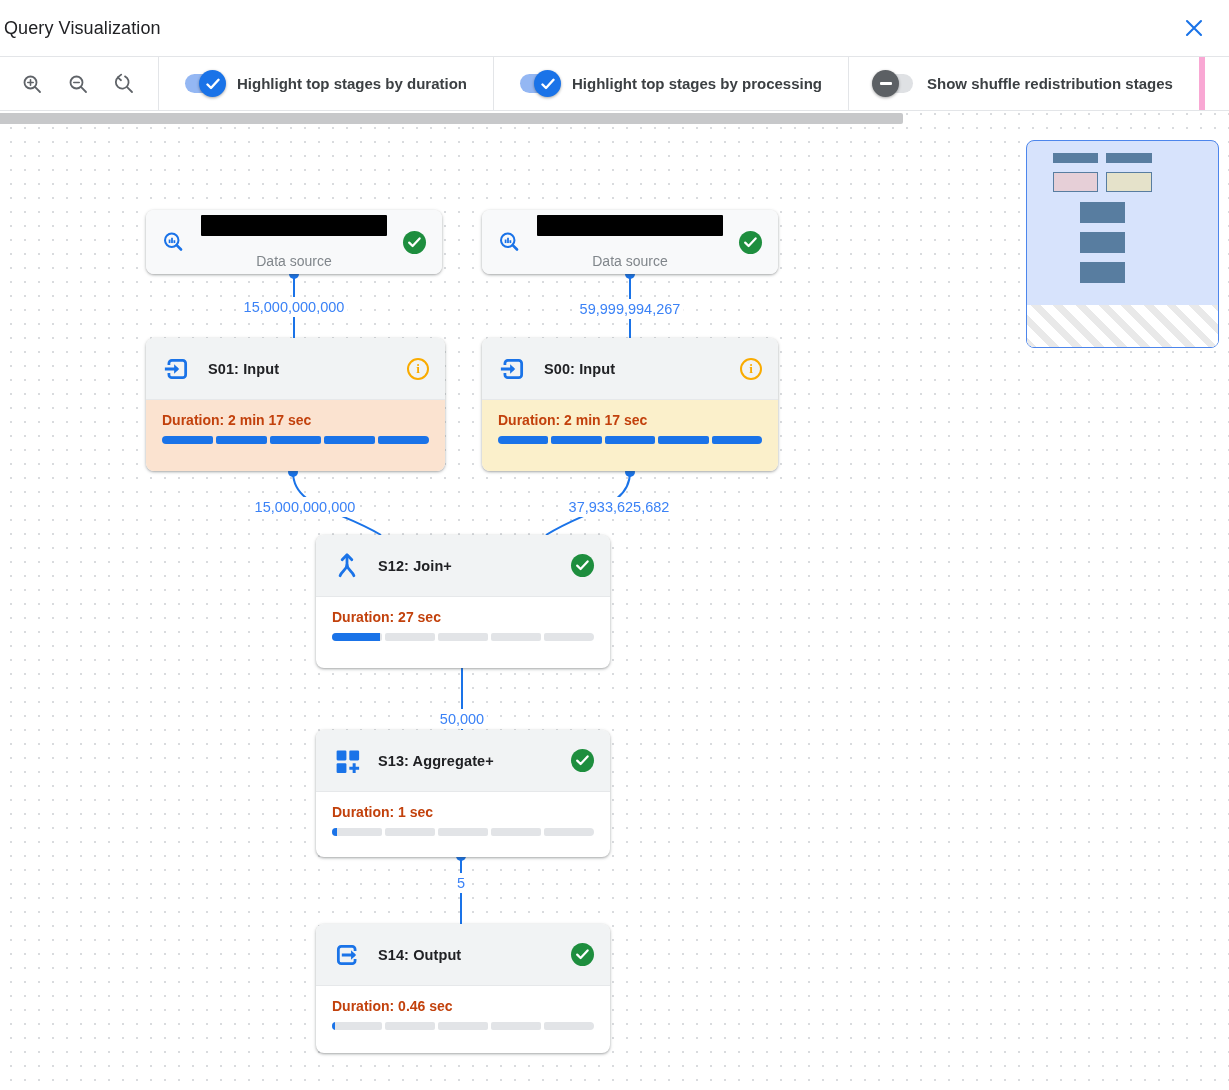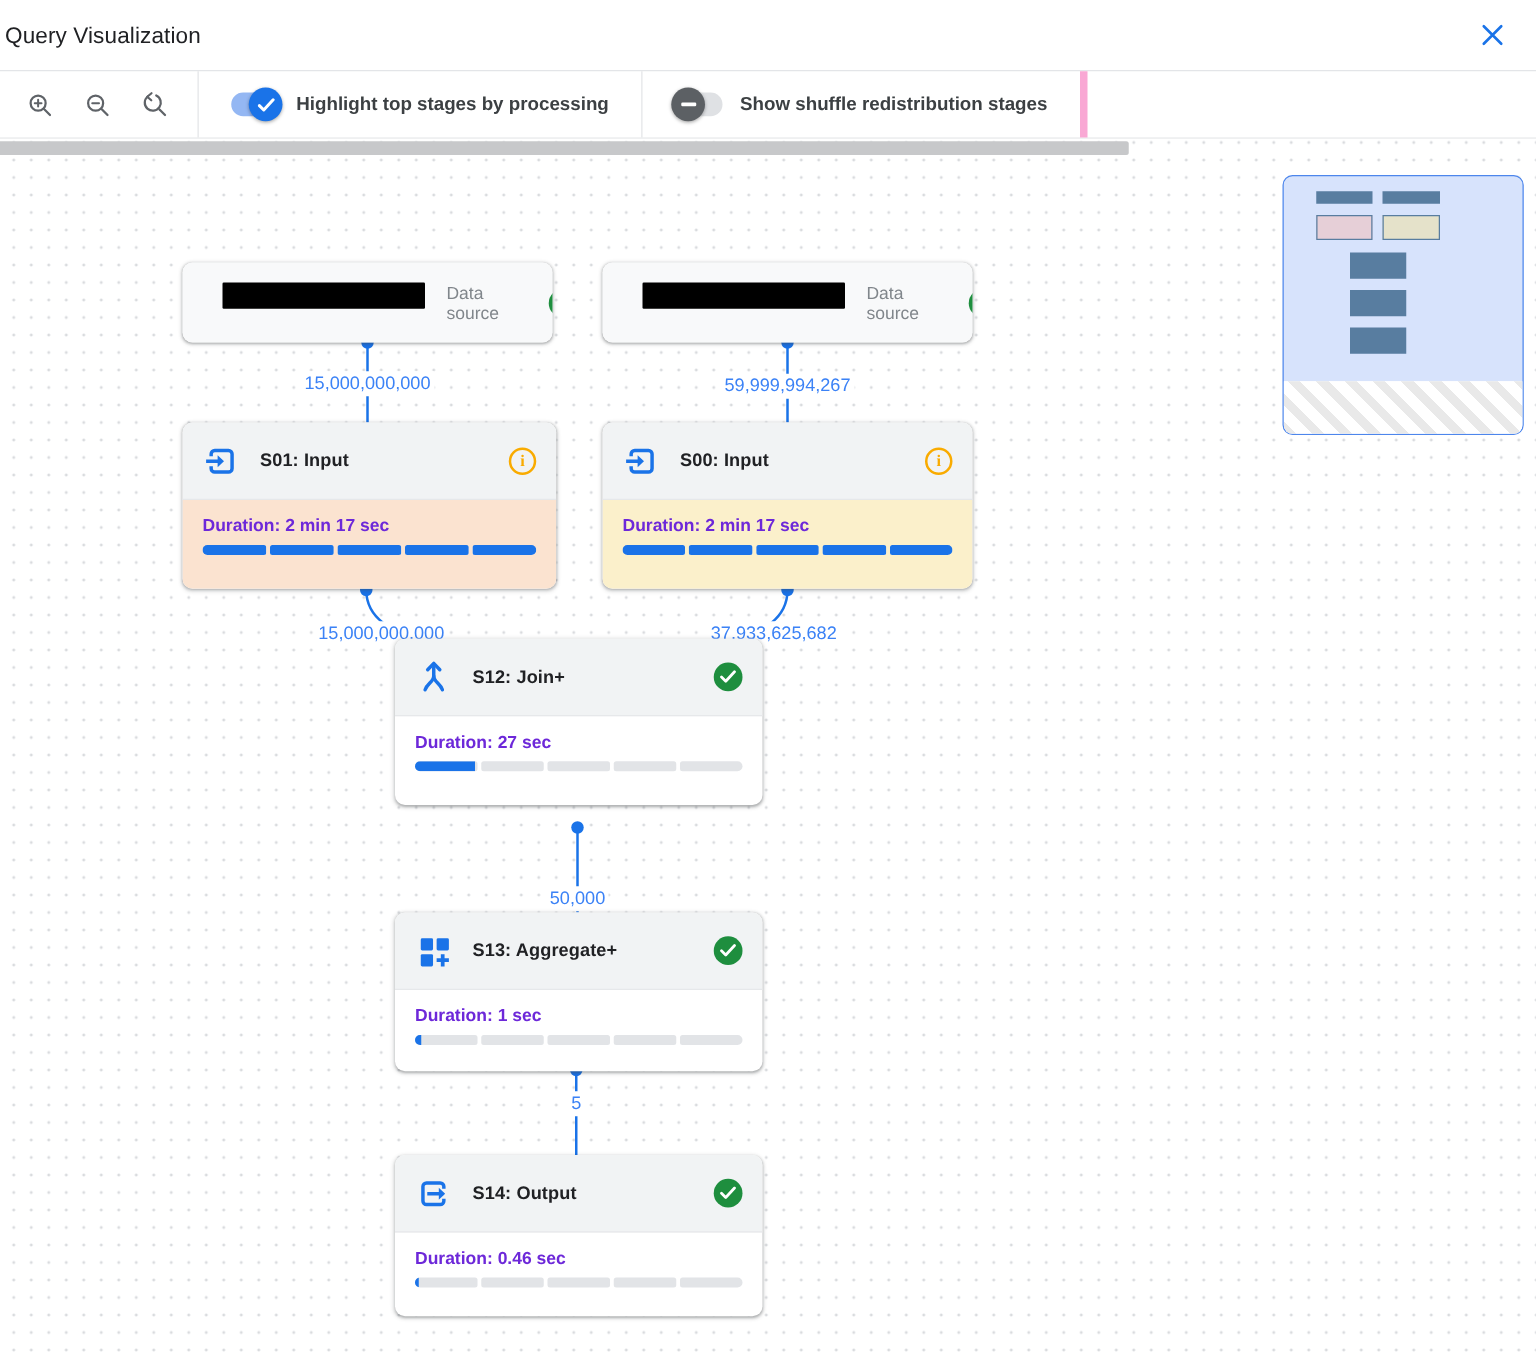--- a/index.html
+++ b/index.html
@@ -47,30 +47,30 @@
   .node { position:absolute; border-radius:8px; background:#fff; overflow:hidden; cursor:pointer;
     box-shadow:0 1px 2px rgba(60,64,67,.30), 0 1px 3px 1px rgba(60,64,67,.15); }
   .node-row { display:flex; align-items:center; gap:16px; padding:0 16px; height:64px; }
   .ds-node .node-row { background:#f8f9fa; }
   .stage-head { background:#f1f3f4; border-bottom:1px solid #e6e8ea; height:62px;
     display:flex; align-items:center; gap:16px; padding:0 16px; }
   .stage-body { padding:12px 16px 0; }
   .stage-body.peach  { background:#fbe3d0; }
   .stage-body.yellow { background:#fbf0cb; }
   .node-title { font-size:14.5px; font-weight:700; color:#202124; letter-spacing:.1px; }
-  .ds-text { display:flex; flex-direction:row; gap:17px; }
+  .ds-text { display:flex; flex-direction:column; gap:17px;text-align:center; }
   .redacted { width:186px; height:21px; background:#000; border-radius:1px; }
   .ds-label { font-size:14px; color:#80868b; }
   .status { margin-left:auto; flex:0 0 auto; }
   .check-badge { width:23px; height:23px; border-radius:50%; background:#1e8e3e;
     display:flex; align-items:center; justify-content:center; }
   .info-badge { width:22px; height:22px; border-radius:50%; border:2px solid #f9ab00;
     color:#f9ab00; font-size:13px; font-weight:700; display:flex; align-items:center; justify-content:center;
     font-family:"Liberation Serif","DejaVu Serif",serif; }
-  .duration { font-size:14px; font-weight:700; color:#6d28d9; }
+  .duration { font-size:14px; font-weight:700; color:#c2410c; }
   .seg-bar { display:flex; gap:3px; height:8px; margin-top:8px; }
   .seg { flex:1; background:#e2e4e7; border-radius:2px; overflow:hidden; position:relative; }
   .seg:first-child { border-radius:4px 2px 2px 4px; }
   .seg:last-child  { border-radius:2px 4px 4px 2px; }
   .seg .fill { position:absolute; left:0; top:0; bottom:0; background:#1a73e8; }
 
   
   .minimap { position:absolute; left:1026px; top:29px; width:193px; height:208px;
     border:1.5px solid #4d86ec; border-radius:8px; background:#d7e3fc; overflow:hidden; cursor:pointer; }
   .mm-rect { position:absolute; }
@@ -107,20 +107,30 @@
     </div>
     <div class="tb-icon">
       <svg width="22" height="22" viewBox="0 0 22 22" fill="none">
         <path d="M5.2 4.2 A6.4 6.4 0 1 0 12 3.4" stroke="#5f6368" stroke-width="1.8" stroke-linecap="round"></path>
         <path d="M8.2 1.6 L4.8 4.4 L8.0 7.2" stroke="#5f6368" stroke-width="1.8" fill="none" stroke-linecap="round" stroke-linejoin="round"></path>
         <path d="M14.6 14.6 L19 19" stroke="#5f6368" stroke-width="1.8" stroke-linecap="round"></path>
       </svg>
     </div>
   </div>
 
+  <div class="tb-group">
+    <div class="toggle on">
+      <div class="thumb">
+        <svg width="14" height="12" viewBox="0 0 14 12">
+            <path d="M1.5 6.5 L5 10 L12.5 1.8" stroke="#fff" stroke-width="2.4" fill="none" stroke-linecap="round" stroke-linejoin="round"></path>
+          </svg>
+      </div>
+    </div>
+    <div class="tb-label">Highlight top stages by duration</div>
+  </div>
 
   <div class="tb-group">
     <div class="toggle on">
       <div class="thumb">
         <svg width="14" height="12" viewBox="0 0 14 12">
             <path d="M1.5 6.5 L5 10 L12.5 1.8" stroke="#fff" stroke-width="2.4" fill="none" stroke-linecap="round" stroke-linejoin="round"></path>
           </svg>
       </div>
     </div>
     <div class="tb-label">Highlight top stages by processing</div>
@@ -265,21 +275,21 @@
           <div class="seg">
             <div class="fill" style="width: 100%;"></div>
           </div>
           <div class="seg">
             <div class="fill" style="width: 100%;"></div>
           </div>
         </div>
     </div>
   </div>
 
-  <div class="node" style="left:316px; top:400px; width:294px;">
+  <div class="node" style="left:316px; top:424px; width:294px;">
     <div class="stage-head">
       <svg width="30" height="30" viewBox="0 0 26 26" fill="none">
         <path d="M13 6 V12 C13 16 8.6 17 7 21.5" stroke="#1a73e8" stroke-width="2.4" stroke-linecap="round"></path>
         <path d="M13 12 C13 16 17.4 17 19 21.5" stroke="#1a73e8" stroke-width="2.4" stroke-linecap="round"></path>
         <path d="M8.8 7.6 L13 3.2 L17.2 7.6" stroke="#1a73e8" stroke-width="2.4" fill="none" stroke-linecap="round" stroke-linejoin="round"></path>
       </svg>
       <div class="node-title">S12: Join+</div>
       <div class="status check-badge">
         <svg width="13" height="11" viewBox="0 0 13 11">
             <path d="M1.2 5.6 L4.6 9 L11.6 1.4" stroke="#fff" stroke-width="2.2" fill="none" stroke-linecap="round" stroke-linejoin="round"></path>

